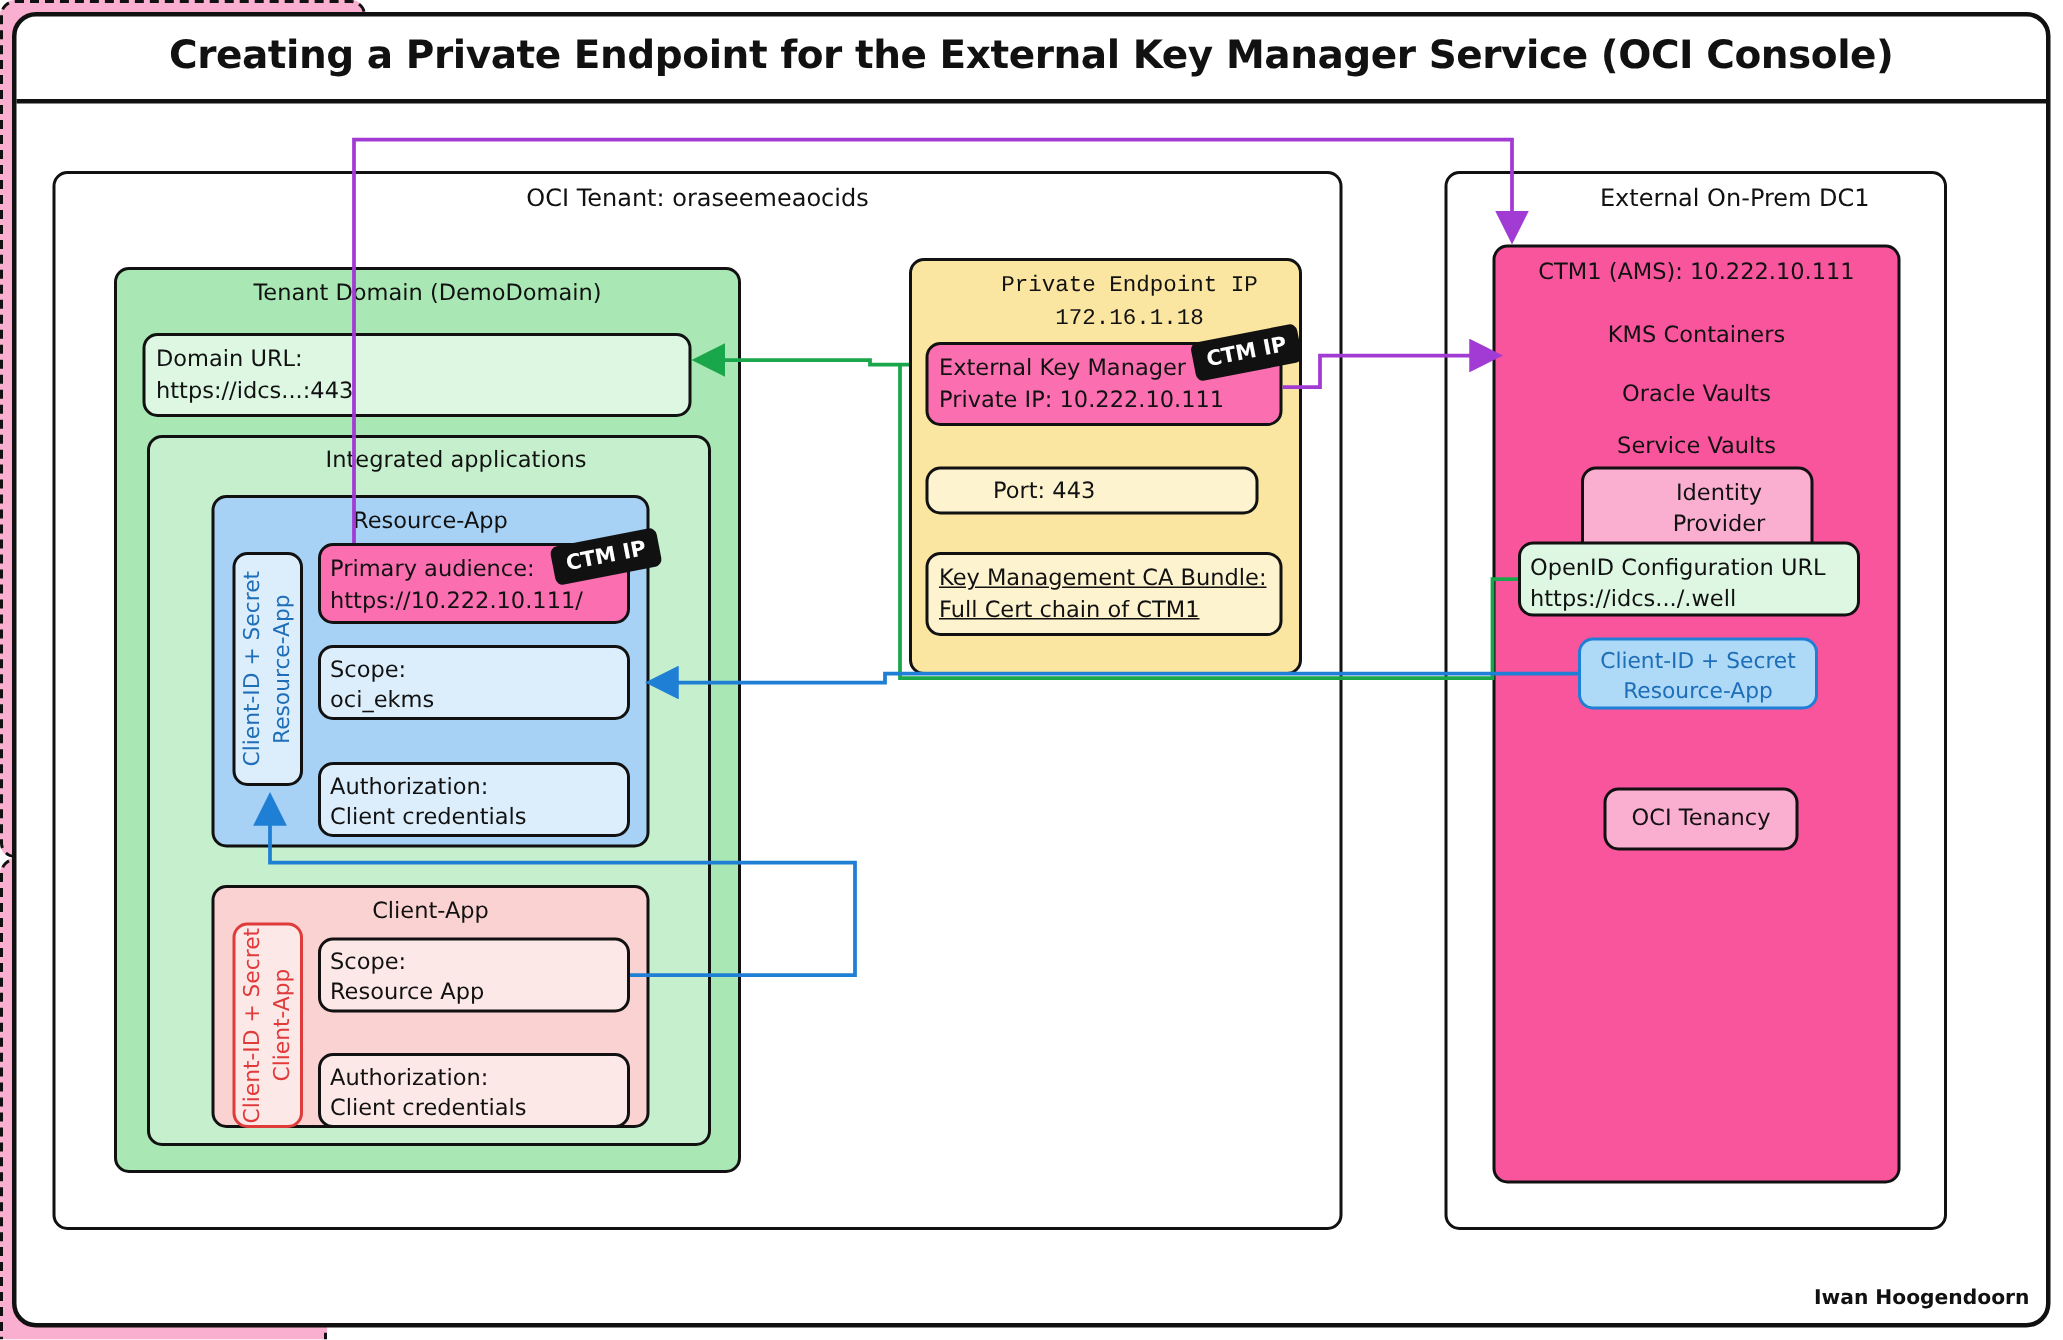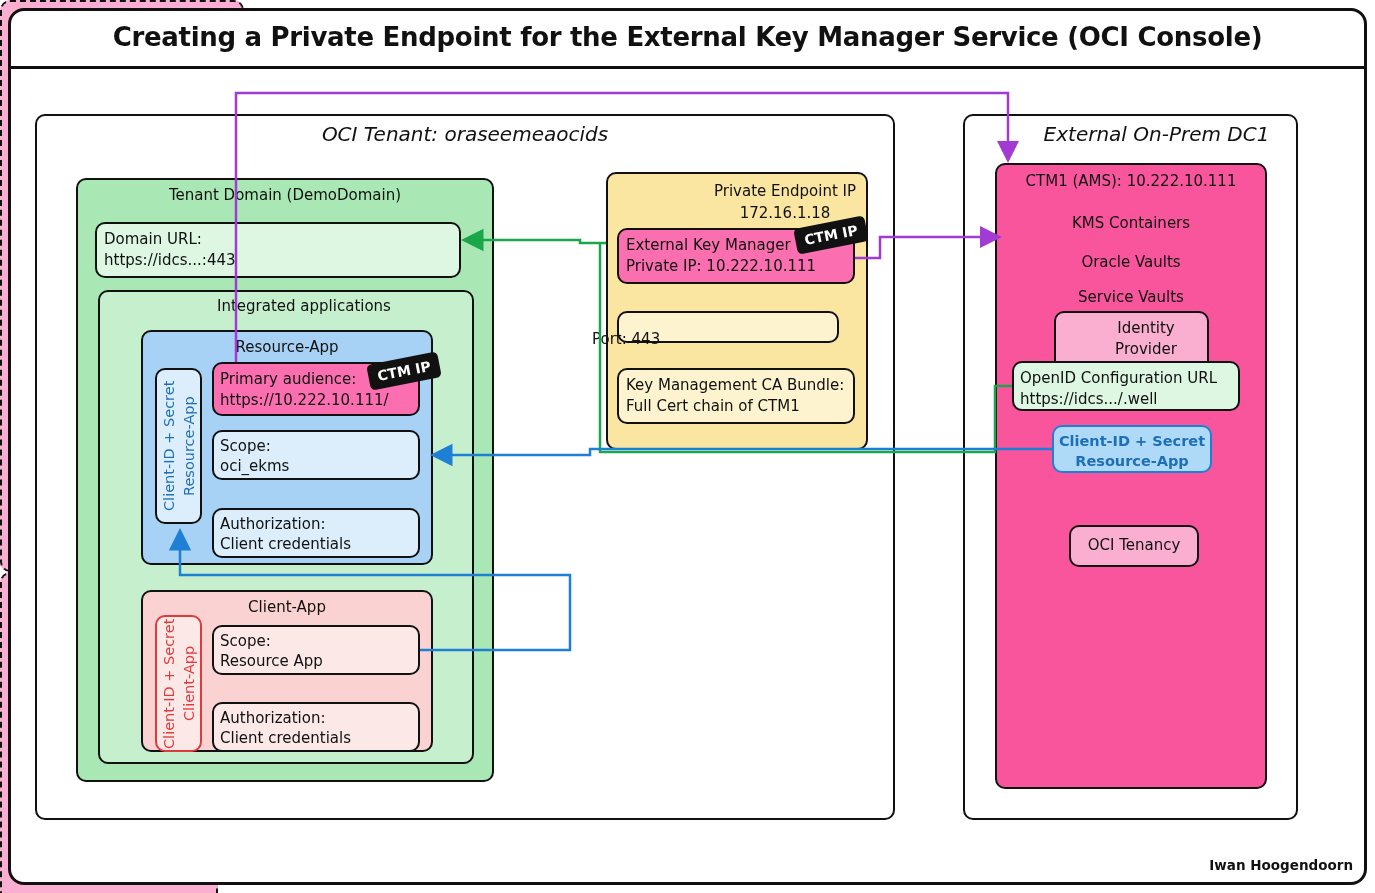--- a/index.html
+++ b/index.html
@@ -88,21 +88,21 @@
   #ekm-private-ip-box { left: 617px; top: 228px; width: 238px; height: 56px; background: #fb6fb0; }
   #port-box { left: 617px; top: 311px; width: 222px; height: 32px; background: #fdf3cf; }
   #ca-bundle-box { left: 617px; top: 368px; width: 238px; height: 56px; background: #fdf3cf; }
   #identity-provider-box { left: 1054px; top: 311px; width: 155px; height: 60px; background: #fbafd0; }
   #openid-box { left: 1012px; top: 361px; width: 228px; height: 50px; background: #ddf7e3; }
   #clientid-secret-res-box { left: 1052px; top: 425px; width: 160px; height: 48px; background: #aed9f7; }
   #oci-tenancy-box { left: 1069px; top: 525px; width: 130px; height: 42px; background: #fbafd0; }
 
   .txt-14 { font-size: 14.5px; }
   .txt-15 { font-size: 15px; }
-  .txt-16 { font-size: 20px; font-style: italic; }
+  .txt-16 { font-size: 16px; }
 
   .vert {
     writing-mode: vertical-rl;
     transform: rotate(180deg);
     text-align: center;
   }
   .badge {
     position: absolute;
     background: #111111;
     color: #ffffff;
@@ -183,34 +183,34 @@
 
   <div class="box" id="scope-client-box"></div>
   <div class="lbl txt-15" style="left:220px; top:631px; line-height:20px;">Scope:
 Resource App</div>
 
   <div class="box" id="auth-client-box"></div>
   <div class="lbl txt-15" style="left:220px; top:708px; line-height:20px;">Authorization:
 Client credentials</div>
 
   <div class="box" id="private-endpoint-box"></div>
-  <div class="lbl ctr txt-15" style="left:636px; top:180px; width:298px; line-height:22px;">Private Endpoint IP
+  <div class="lbl ctr txt-15" style="left:604px; top:180px; width:298px; line-height:22px;font-family:Liberation Mono, monospace;">Private Endpoint IP
 172.16.1.18</div>
 
   <div class="box" id="ekm-private-ip-box"></div>
   <div class="lbl txt-15" style="left:626px; top:235px; line-height:21px;">External Key Manager
 Private IP: 10.222.10.111</div>
 
   <div class="badge" style="left:795px; top:222px;">CTM IP</div>
 
   <div class="box" id="port-box"></div>
-  <div class="lbl txt-15" style="left:592px; top:318px;margin-top:12px;">Port: 443</div>
+  <div class="lbl txt-15" style="left:662px; top:318px;">Port: 443</div>
 
   <div class="box" id="ca-bundle-box"></div>
-  <div class="lbl txt-15" style="left:626px; top:375px; line-height:21px;">Key Management CA Bundle:
+  <div class="lbl txt-15" style="left:626px; top:375px; line-height:21px;text-decoration:underline;">Key Management CA Bundle:
 Full Cert chain of CTM1</div>
 
   <div class="box" id="onprem-box"></div>
   <div class="lbl ctr txt-16" style="left:963px; top:122px; width:387px;">External On-Prem DC1</div>
 
   <div class="box" id="ctm1-box"></div>
   <div class="lbl ctr txt-15" style="left:995px; top:172px; width:272px;">CTM1 (AMS): 10.222.10.111</div>
 
   <div id="kms-containers-box"></div>
   <div class="lbl ctr txt-15" style="left:1011px; top:214px; width:240px;">KMS Containers</div>
@@ -222,21 +222,21 @@
 
   <div class="box" id="identity-provider-box"></div>
   <div class="lbl ctr txt-15" style="left:1054px; top:318px; width:184px; line-height:21px;">Identity
 Provider</div>
 
   <div class="box" id="openid-box"></div>
   <div class="lbl txt-15" style="left:1020px; top:368px; line-height:21px;">OpenID Configuration URL
 https://idcs.../.well</div>
 
   <div class="box" id="clientid-secret-res-box" style="border-color:#1f7fd4;"></div>
-  <div class="lbl ctr txt-14" style="left:1052px; top:431px; width:160px; line-height:20px; color:#1f6fb8;font-weight:bold;">Client-ID + Secret
+  <div class="lbl ctr txt-14" style="left:1052px; top:431px; width:160px; line-height:20px; color:#1f6fb8;">Client-ID + Secret
 Resource-App</div>
 
   <div class="box" id="oci-tenancy-box"></div>
   <div class="lbl ctr txt-15" style="left:1069px; top:536px; width:130px;">OCI Tenancy</div>
 
   <svg id="svg-layer" viewBox="0 0 1375 893">
     <defs>
       <marker id="arrow-purple" markerWidth="9" markerHeight="9" refX="7" refY="4.5" orient="auto">
         <path d="M0,0 L9,4.5 L0,9 z" fill="#a23bd4"></path>
       </marker>

